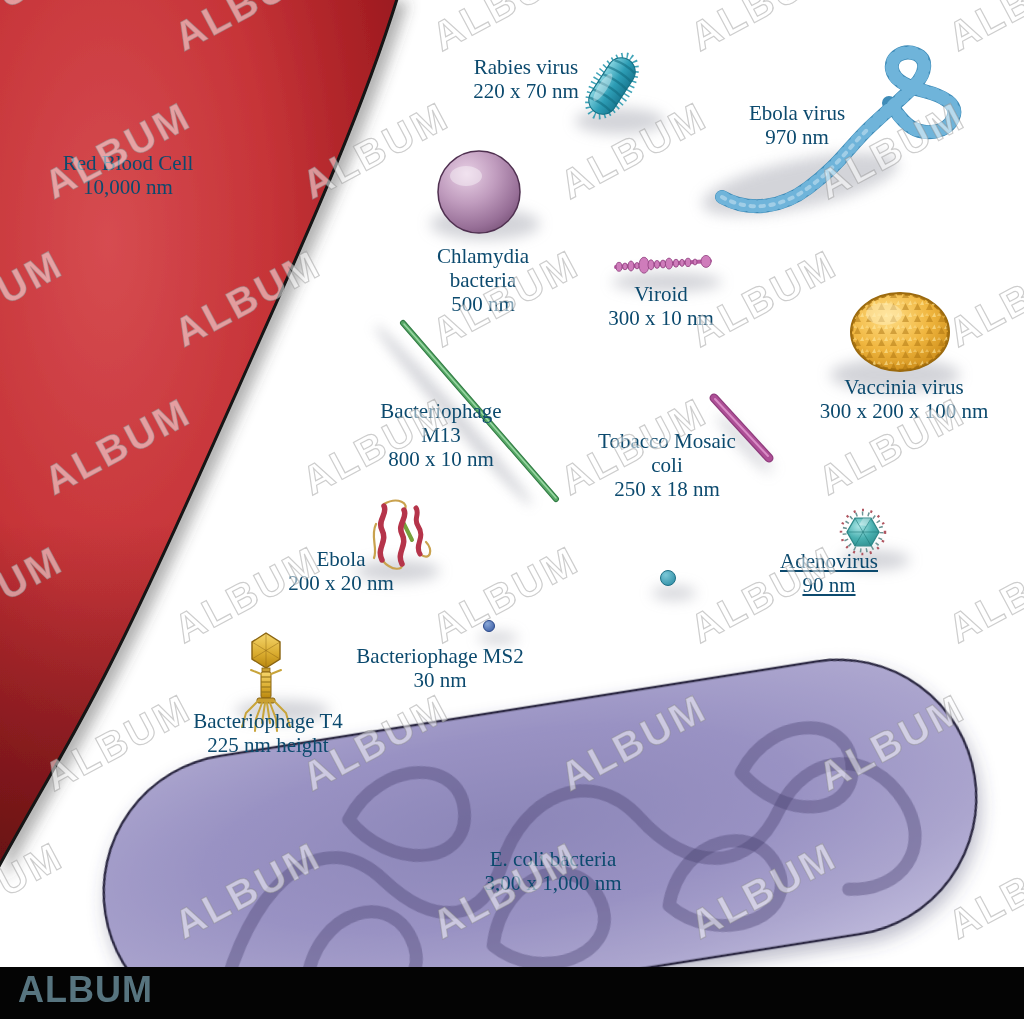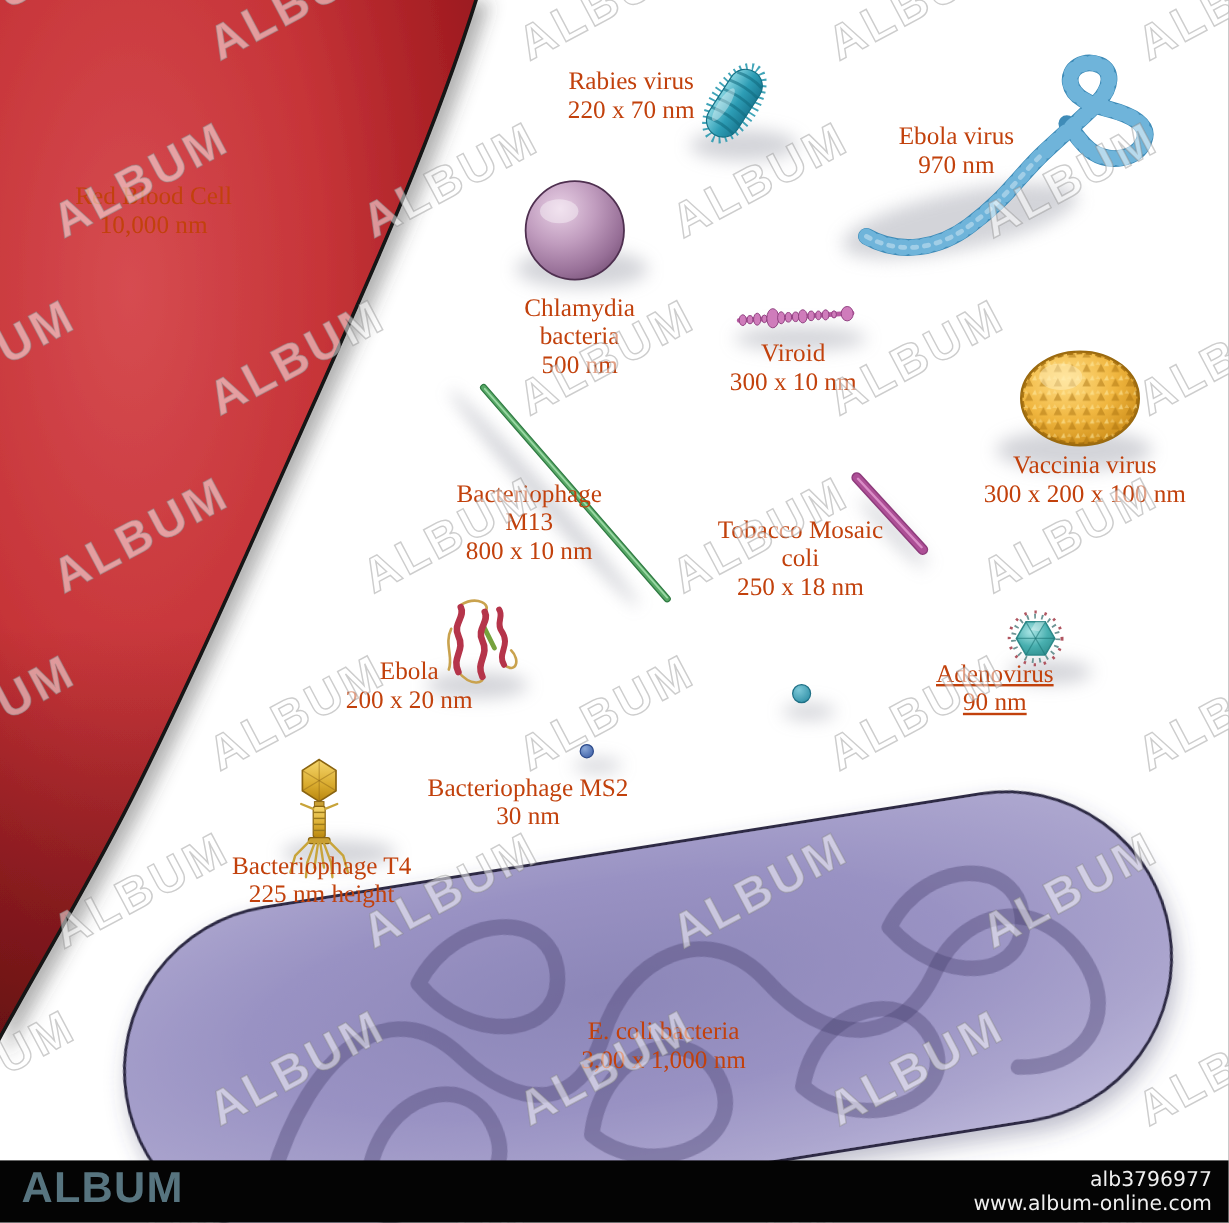--- a/index.html
+++ b/index.html
@@ -1,21 +1,21 @@
 <!DOCTYPE html>
 <html><head>
 <meta charset="utf-8">
 <style>
   html,body{margin:0;padding:0;background:#666;}
   #canvas{position:relative;width:1024px;height:1019px;background:#ffffff;overflow:hidden;
           font-family:"Liberation Serif",serif;}
   
   .blob{position:absolute;border-radius:50%;background:rgba(110,112,128,0.30);filter:blur(7px);}
   
-  .label{position:absolute;transform:translateX(-50%);text-align:center;color:#c2410c;
+  .label{position:absolute;transform:translateX(-50%);text-align:center;color:#0c4a6e;
          font-size:21px;line-height:1.14;white-space:nowrap;z-index:30;}
   .label span{display:block;}
   
   #watermarks{position:absolute;inset:0;z-index:40;pointer-events:none;overflow:hidden;}
   .wm{position:absolute;font-family:"Liberation Sans",sans-serif;font-weight:bold;
       font-size:40px;letter-spacing:3px;color:rgba(255,255,255,0.50);
       -webkit-text-stroke:1.2px rgba(135,135,135,0.42);transform:rotate(-28deg);}
   
   #footer{position:absolute;left:0;right:0;top:967px;height:52px;background:#040404;z-index:50;}
   #footer .logo{position:absolute;left:18px;top:2px;font-family:"Liberation Sans",sans-serif;
@@ -341,19 +341,15 @@
       <span class="wm" style="left: 684px; top: 868px;">ALBUM</span>
       <span class="wm" style="left: 942px; top: 868px;">ALBUM</span>
       <span class="wm" style="left: 38px; top: 1016px;">ALBUM</span>
       <span class="wm" style="left: 296px; top: 1016px;">ALBUM</span>
       <span class="wm" style="left: 554px; top: 1016px;">ALBUM</span>
       <span class="wm" style="left: 812px; top: 1016px;">ALBUM</span>
     </div>
 
   <div id="footer">
     <div class="logo">ALBUM</div>
-    <div class="ref">
-      <div>alb3796977</div>
-      <div>www.album-online.com</div>
-    </div>
   </div>
 
 </div>
 
 </body></html>

